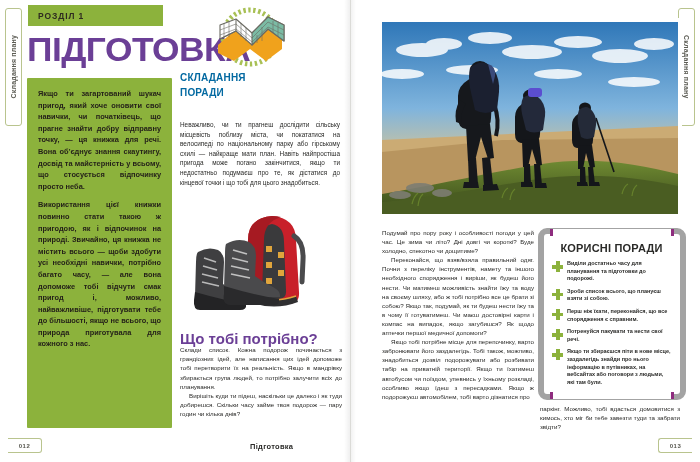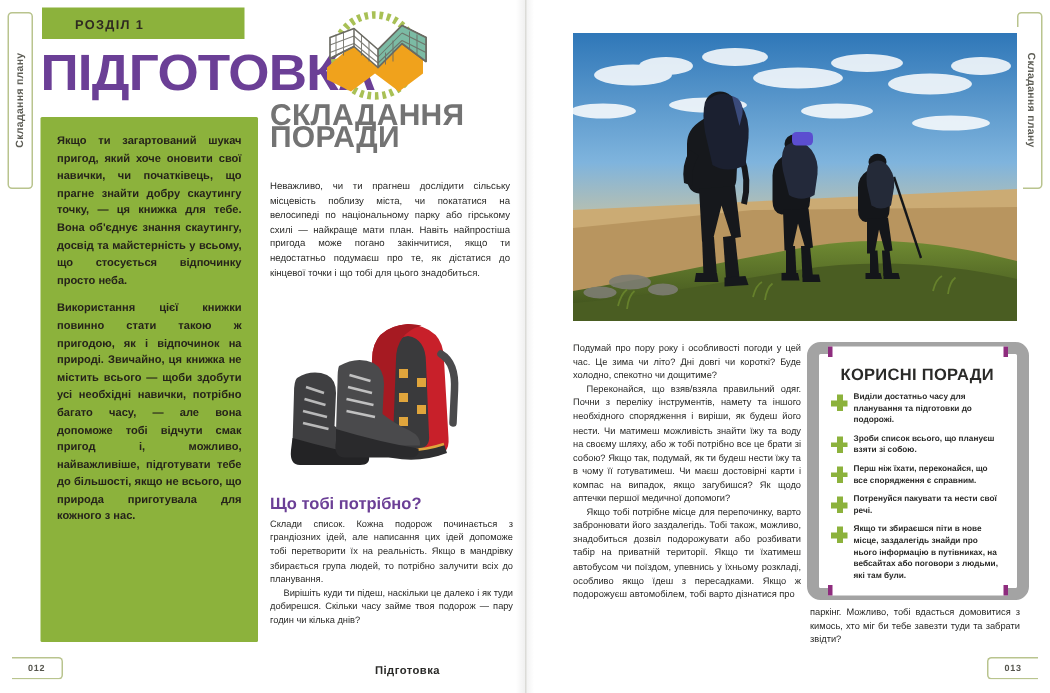--- a/index.html
+++ b/index.html
@@ -39,21 +39,21 @@
 
   
   #chapter-band {
     position: absolute; left: 28px; top: 5px;
     width: 135px; height: 21px;
     background: #8cb23c;
     display: flex; align-items: center;
   }
   #chapter-band span {
     font-size: 8.5px; font-weight: bold; letter-spacing: .9px;
-    color: #2e2a20; padding-left: 22px;
+    color: #2e2a20; padding-left: 10px;
   }
   #main-title {
     position: absolute; left: 27px; top: 32px;
     font-size: 34px; line-height: 34px;
     font-weight: bold;
     color: #6b3f96;
     letter-spacing: -0.5px;
     font-family: "Liberation Sans", sans-serif;
     transform: scaleX(1.04); transform-origin: left center;
   }
@@ -74,36 +74,36 @@
 
   
   #map-icon {
     position: absolute; left: 200px; top: 5px;
     width: 100px; height: 64px;
   }
 
   
   #mid-col { position: absolute; left: 180px; top: 70px; width: 160px; }
   #section-title {
-    font-size: 20px; line-height: 15px; font-weight: bold;
-    color: #737373; letter-spacing: .2px;
+    font-size: 10px; line-height: 15px; font-weight: bold;
+    color: #0369a1; letter-spacing: .2px;
     margin-bottom: 20px;
   }
   #mid-col .body {
     font-size: 6.4px; line-height: 9.6px;
     color: #2a2a28; text-align: justify;
   }
   #gear-photo {
     position: absolute; left: 182px; top: 200px;
     width: 162px; height: 128px;
     overflow: hidden;
   }
   #sub-head {
     position: absolute; left: 180px; top: 330px;
-    font-size: 11px; font-weight: bold; color: #6b3f96;
+    font-size: 15px; font-weight: bold; color: #6b3f96;
   }
   #sub-body {
     position: absolute; left: 180px; top: 345px; width: 162px;
     font-size: 6.2px; line-height: 9.2px; color: #2a2a28; text-align: justify;
   }
   #sub-body .indent { text-indent: 9px; display: block; }
 
   
   #hero-photo {
     position: absolute; left: 382px; top: 22px;
@@ -118,21 +118,21 @@
   #right-col-2 {
     position: absolute; left: 540px; top: 404px; width: 140px;
     font-size: 6.2px; line-height: 9.1px; color: #2a2a28; text-align: justify;
   }
   #right-col-1 .indent, #right-col-2 .indent { text-indent: 9px; display: block; }
 
   
   #tips-box {
     position: absolute; left: 538px; top: 228px;
     width: 148px; height: 172px;
-    border: 8px solid #a3a3a3;
+    border: 6px solid #a3a3a3;
     border-radius: 9px;
     background: #ffffff;
     padding: 8px 9px 6px 8px;
   }
   #tips-box::before, #tips-box::after {
     content: ""; position: absolute; left: 6px; right: 6px; height: 7px;
     background: #ffffff;
   }
   #tips-box::before { top: -5px; border-left: 3px solid #8e2c7e; border-right: 3px solid #8e2c7e; }
   #tips-box::after  { bottom: -5px; border-left: 3px solid #8e2c7e; border-right: 3px solid #8e2c7e; }
@@ -213,21 +213,21 @@
             <path d="M52 33 L68 17"></path>
               <path d="M52 37 L68 22"></path>
             <path d="M68 17 L84 25"></path>
               <path d="M68 22 L84 30"></path>
           </g>
         </g>
       </svg>
     </div>
 
     <div id="green-block">
-      <p>Якщо ти загартований шукач пригод, який хоче оновити свої навички, чи початківець, що прагне знайти добру скаутингу точку, — ця книжка для тебе. Вона об'єднує знання скаутингу, досвід та майстерність у всьому, що стосується відпочинку просто неба.</p>
+      <p>Якщо ти загартований шукач пригод, який хоче оновити свої навички, чи початківець, що прагне знайти добру відправну точку, — ця книжка для речі. Вона об'єднує знання скаутингу, досвід та майстерність у всьому, що стосується відпочинку просто неба.</p>
       <p>Використання цієї книжки повинно стати такою ж пригодою, як і відпочинок на природі. Звичайно, ця книжка не містить всього — щоби здобути усі необхідні навички, потрібно багато часу, — але вона допоможе тобі відчути смак пригод і, можливо, найважливіше, підготувати тебе до більшості, якщо не всього, що природа приготувала для кожного з нас.</p>
     </div>
 
     <div id="mid-col">
       <div id="section-title">
         <div>СКЛАДАННЯ</div>
         <div>ПОРАДИ</div>
       </div>
       <div class="body">Неважливо, чи ти прагнеш дослідити сільську місцевість поблизу міста, чи покататися на велосипеді по національному парку або гірському схилі — найкраще мати план. Навіть найпростіша пригода може погано закінчитися, якщо ти недостатньо подумаєш про те, як дістатися до кінцевої точки і що тобі для цього знадобиться.</div>
     </div>

